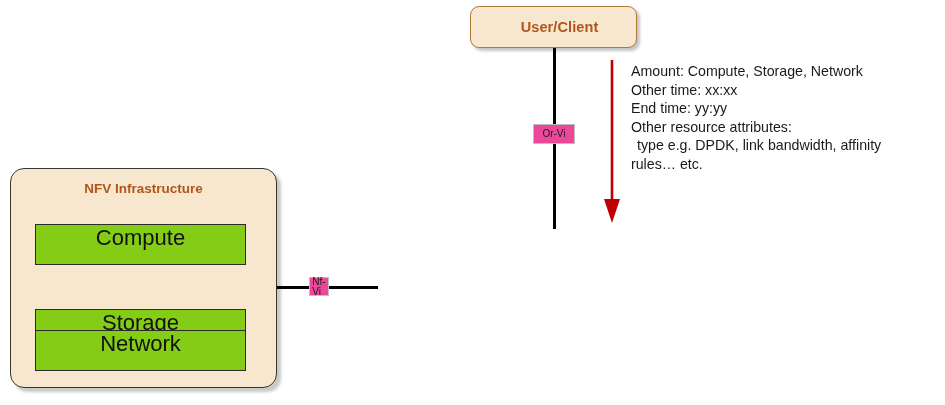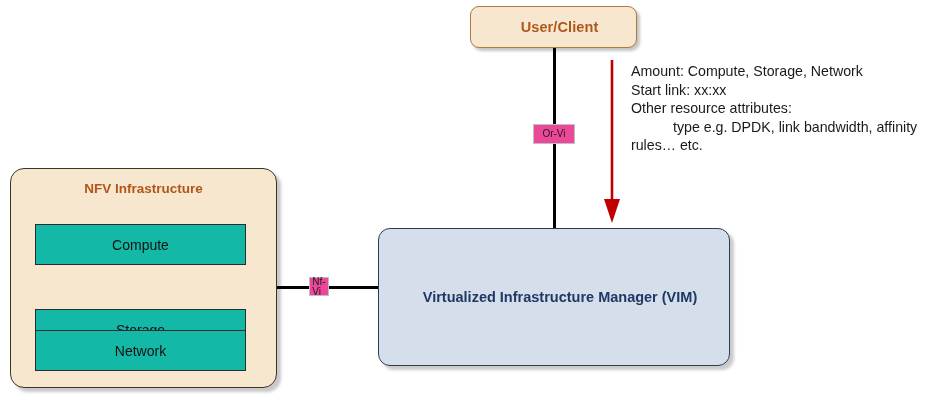--- a/index.html
+++ b/index.html
@@ -71,28 +71,28 @@
     text-align: center;
     color: #B0561B;
     font-size: 13.5px;
     font-weight: bold;
   }
   .nfvi-sub {
     position: absolute;
     left: 24px;
     width: 211px;
     height: 41px;
-    background: #14b8a6;
+    background: #84cc16;
     border: 1.6px solid #2B2B2B;
     box-sizing: border-box;
     display: flex;
-    align-items: center;
+    align-items: flex-start;
     justify-content: center;
     color: #111111;
-    font-size: 14px;
+    font-size: 22px;
     font-weight: normal;
   }
   #nfvi-sub-0 { top: 55px; }
   #nfvi-sub-1 { top: 108px; margin-top: 32px; }
   #nfvi-sub-2 { top: 161px; }
 
   
   #vim-node {
     left: 378px;
     top: 228px;
@@ -181,21 +181,20 @@
     white-space: nowrap;
   }
   .request-line {
     font-size: 14.2px;
     line-height: 18.6px;
     color: #1A1A1A;
     white-space: nowrap;
   }
   .request-line.indented {
     text-indent: 6px;
-    margin-left: 36px;
   }
 </style>
 </head>
 <body>
 
 <div class="canvas">
 
   <div class="node" id="user-client-node">
     <span class="node-label">User/Client</span>
   </div>
@@ -217,30 +216,28 @@
     <div class="nfvi-sub" id="nfvi-sub-2">
       <span>Network</span>
     </div>
   </div>
 
   <div class="conn-h" id="conn-nf-vi-line"></div>
   <div class="conn-label" id="conn-label-nf-vi">
     <span>Nf-Vi</span>
   </div>
 
-  <div class="node" id="vim-node">
-    <span class="node-label">Virtualized Infrastructure Manager (VIM)</span>
-  </div>
 
   <svg id="request-arrow" viewBox="0 0 18 164">
     <line x1="9" y1="0" x2="9" y2="142" stroke="#C00000" stroke-width="2.6"></line>
     <polygon points="9,163 1,139 17,139" fill="#C00000"></polygon>
   </svg>
 
   <div id="request-text-block">
     <div class="request-line">Amount: Compute, Storage, Network</div>
-    <div class="request-line">Start link: xx:xx</div>
+    <div class="request-line">Other time: xx:xx</div>
+    <div class="request-line">End time: yy:yy</div>
     <div class="request-line">Other resource attributes:</div>
     <div class="request-line indented">type e.g. DPDK, link bandwidth, affinity</div>
     <div class="request-line">rules… etc.</div>
   </div>
 
 </div>
 
 </body></html>

